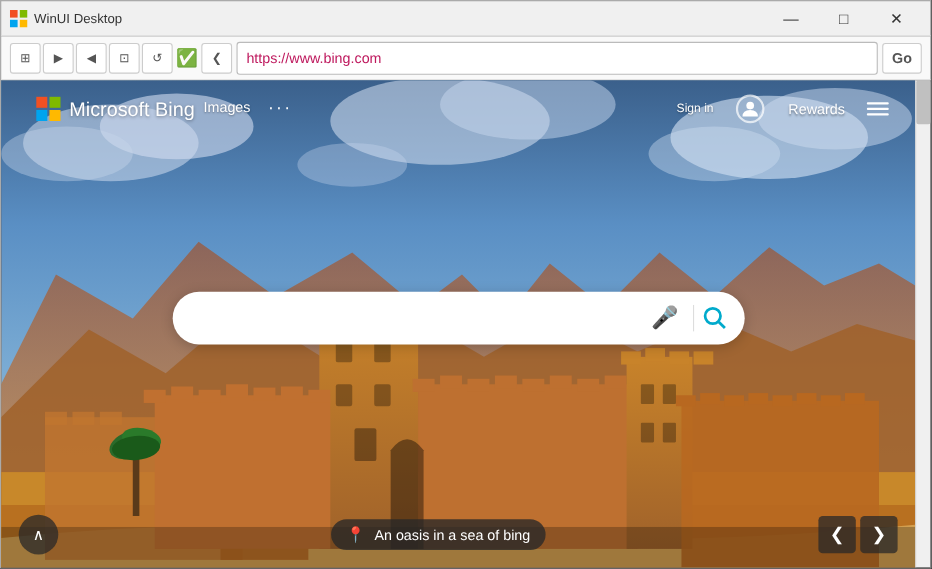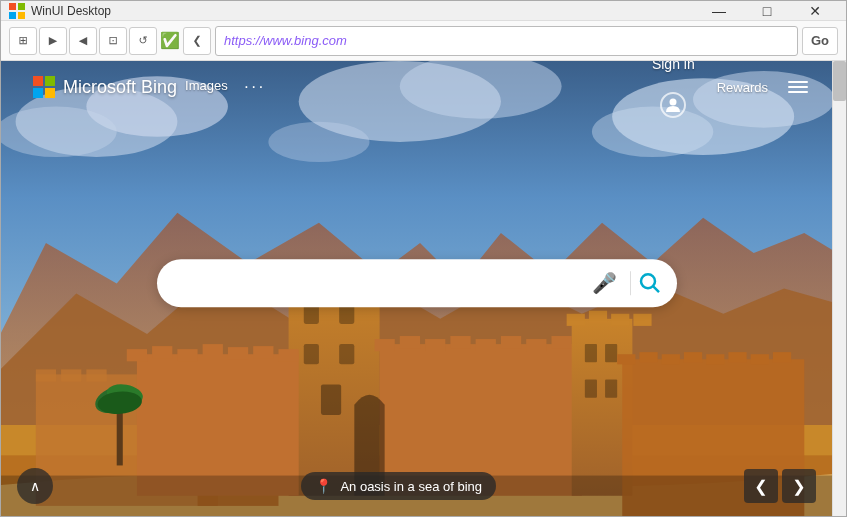--- a/index.html
+++ b/index.html
@@ -2,39 +2,39 @@
 <html><head>
   <meta charset="utf-8">
   <style>
     * { margin: 0; padding: 0; box-sizing: border-box; }
     body { width: 847px; height: 517px; overflow: hidden; font-family: 'Segoe UI', Arial, sans-serif; background: #1a1a1a; }
 
     
     .window { width: 847px; height: 517px; display: flex; flex-direction: column; border: 1px solid #aaa; }
     
     .title-bar {
-      height: 20px; background: #f0f0f0; display: flex; align-items: center;
+      height: 32px; background: #f0f0f0; display: flex; align-items: center;
       padding: 0 8px; flex-shrink: 0; border-bottom: 1px solid #ddd;
     }
     .title-bar-icon { width: 16px; height: 16px; margin-right: 6px; }
     .title-bar-text { font-size: 12px; color: #333; flex: 1; }
     .title-bar-controls { display: flex; gap: 2px; }
     .title-bar-btn {
       width: 46px; height: 32px; border: none; background: transparent;
       cursor: pointer; font-size: 14px; display: flex; align-items: center; justify-content: center; color: #333;
     }
 
     
     .address-bar {
       height: 40px; background: #f9f9f9; display: flex; align-items: center;
       padding: 0 8px; gap: 4px; border-bottom: 1px solid #ddd; flex-shrink: 0;
     }
     .address-input {
       flex: 1; height: 30px; border: 1px solid #bbb; border-radius: 3px;
-      padding: 0 8px; font-size: 13px; color: #8b5cf6; background: white; outline: none; font-style: italic;
+      padding: 0 8px; font-size: 13px; color: #be185d; background: white; outline: none;
     }
     .go-btn {
       width: 36px; height: 28px; border: 1px solid #ccc; background: white;
       border-radius: 3px; cursor: pointer; font-size: 13px; color: #555; font-weight: 600;
     }
     .nav-toolbar { display: flex; gap: 2px; align-items: center; }
     .nav-icon-btn {
       width: 28px; height: 28px; border: 1px solid #ccc; background: white;
       border-radius: 3px; cursor: pointer; font-size: 11px; display: flex;
       align-items: center; justify-content: center; color: #555;
@@ -76,22 +76,22 @@
       width: 22px; height: 22px;
       display: grid; grid-template-columns: 1fr 1fr; grid-template-rows: 1fr 1fr; gap: 1px;
     }
     .ms-logo-q { width: 10px; height: 10px; }
     .bing-text { color: white; font-size: 18px; font-weight: 400; text-shadow: 0 1px 3px rgba(0,0,0,0.4); }
     .nav-links { display: flex; gap: 16px; margin-left: 0; }
     .nav-link { color: white; font-size: 13px; text-decoration: none; text-shadow: 0 1px 2px rgba(0,0,0,0.4); cursor: pointer; }
     .nav-dots { color: white; font-size: 16px; cursor: pointer; letter-spacing: 2px; }
     .nav-spacer { flex: 1; }
     .sign-in-btn {
-      display: flex; align-items: center; gap: 20px; color: white; font-size: 14px;
-      cursor: pointer; padding: 6px 10px; border-radius: 4px; text-shadow: 0 1px 2px rgba(0,0,0,0.4); flex-direction: column;
+      display: flex; align-items: center; gap: 20px; color: white; font-size: 11px;
+      cursor: pointer; padding: 6px 10px; border-radius: 4px; text-shadow: 0 1px 2px rgba(0,0,0,0.4);
     }
     .user-icon-circle {
       width: 26px; height: 26px; border-radius: 50%; border: 2px solid rgba(255,255,255,0.7);
       display: flex; align-items: center; justify-content: center; color: white; font-size: 14px;
     }
     .rewards-btn { color: white; font-size: 13px; cursor: pointer; text-shadow: 0 1px 2px rgba(0,0,0,0.4); padding: 6px 4px; text-align: center; }
     .hamburger-btn {
       color: white; font-size: 16px; cursor: pointer; padding: 6px 8px;
       display: flex; flex-direction: column; gap: 3px; justify-content: center;
     }

